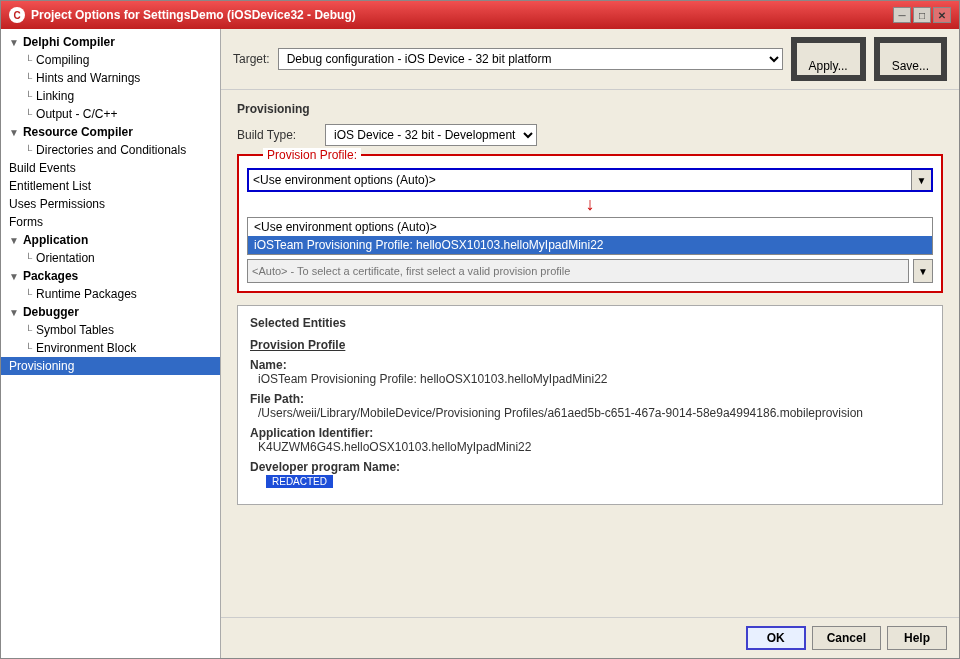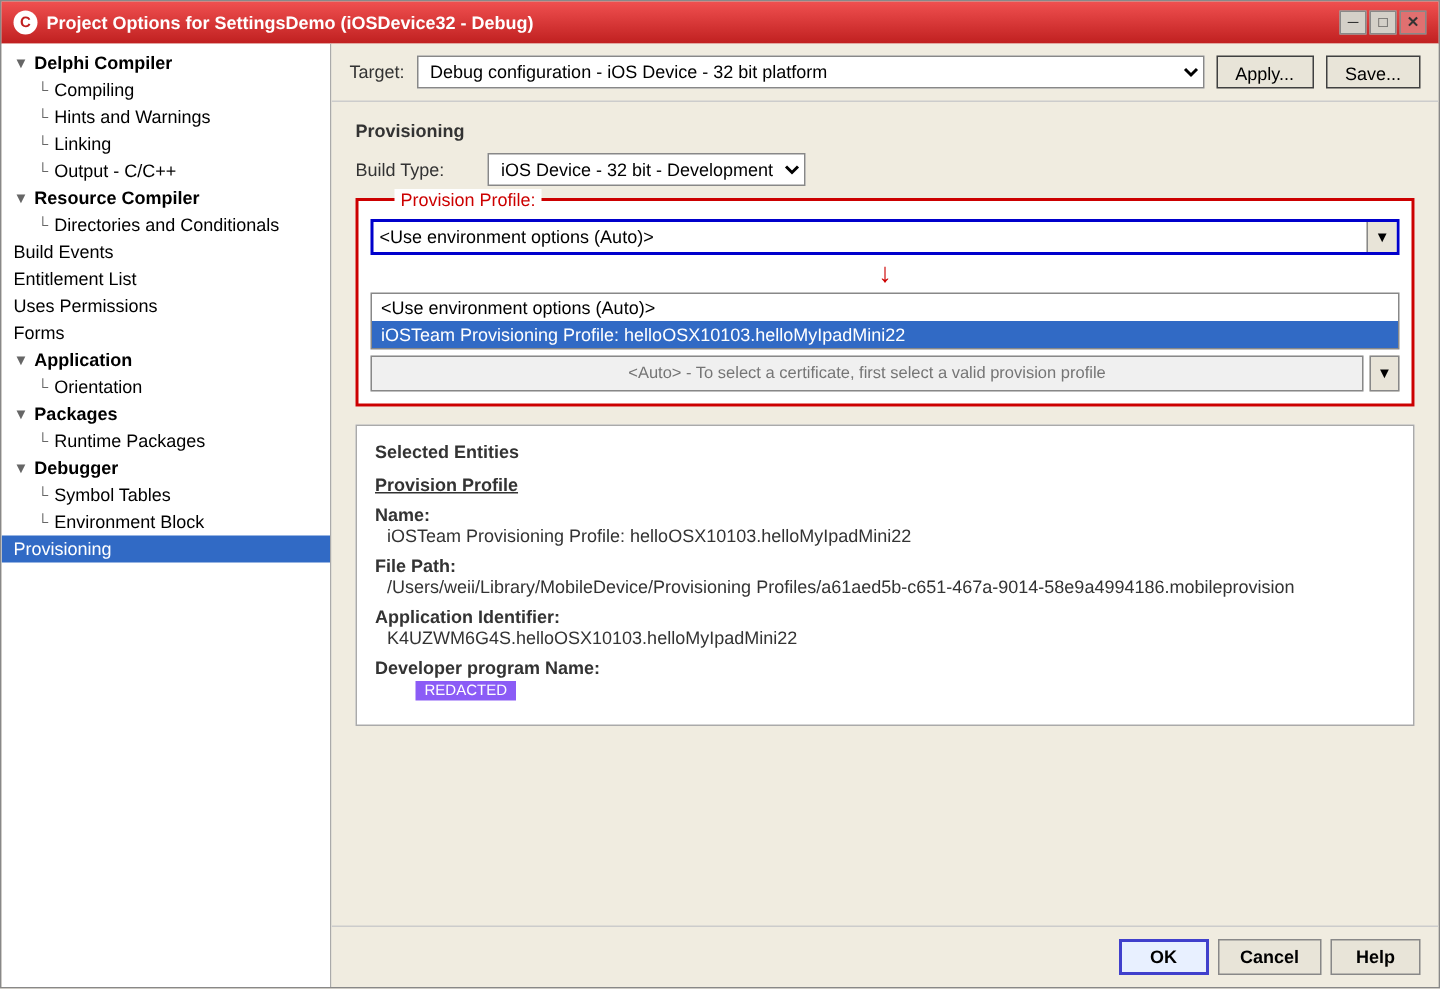--- a/index.html
+++ b/index.html
@@ -145,23 +145,23 @@
       flex: 1;
       height: 22px;
       border: 1px solid #888;
       background: white;
       font-size: 12px;
       padding: 0 4px;
     }
 
     .toolbar-btn {
       height: 22px;
-      padding: 4px 12px;
+      padding: 16px 12px;
       background: #e8e4d8;
-      border: 1px solid #404040;
+      border: 6px solid #404040;
       font-size: 12px;
       cursor: pointer;
       white-space: nowrap;
     }
 
     .main-content {
       flex: 1;
       padding: 12px 16px;
       overflow-y: auto;
     }
@@ -330,26 +330,26 @@
     }
 
     .entity-field-value {
       font-size: 12px;
       color: #333;
       padding-left: 8px;
       word-break: break-all;
     }
 
     .redacted-badge {
-      background: #8b5cf6;
+      background: #1d4ed8;
       color: white;
       font-size: 10px;
       padding: 1px 6px;
       display: inline-block;
-      margin-left: 19px;
+      margin-left: 8px;
     }
 
     .footer {
       display: flex;
       justify-content: flex-end;
       align-items: center;
       padding: 8px 12px;
       gap: 6px;
       background: #f0ece0;
       border-top: 1px solid #ccc;
@@ -503,21 +503,21 @@
           <div class="dropdown-overlay">
             <div class="dropdown-item">
               <span>&lt;Use environment options (Auto)&gt;</span>
             </div>
             <div class="dropdown-item highlighted">
               <span>iOSTeam Provisioning Profile: helloOSX10103.helloMyIpadMini22</span>
             </div>
           </div>
 
           <div class="cert-select-row">
-            <input class="cert-select" type="text" readonly="" style="flex: 1 1 0%; height: 24px; border: 1px solid rgb(136, 136, 136); background: rgb(240, 240, 240); font-size: 11px; color: rgb(102, 102, 102); text-align: center;" placeholder="&lt;Auto&gt; - To select a certificate, first select a valid provision profile">
+            <input class="cert-select" type="text" readonly="" style="flex: 1 1 0%; height: 24px; border: 1px solid rgb(136, 136, 136); background: rgb(240, 240, 240); font-size: 11px; color: rgb(102, 102, 102);" placeholder="&lt;Auto&gt; - To select a certificate, first select a valid provision profile">
             <div class="cert-select-arrow">▼</div>
           </div>
         </div>
 
         <div class="selected-entities">
           <div class="selected-entities-title">Selected Entities</div>
 
           <div class="entity-subsection-title">Provision Profile</div>
 
           <div class="entity-field">

